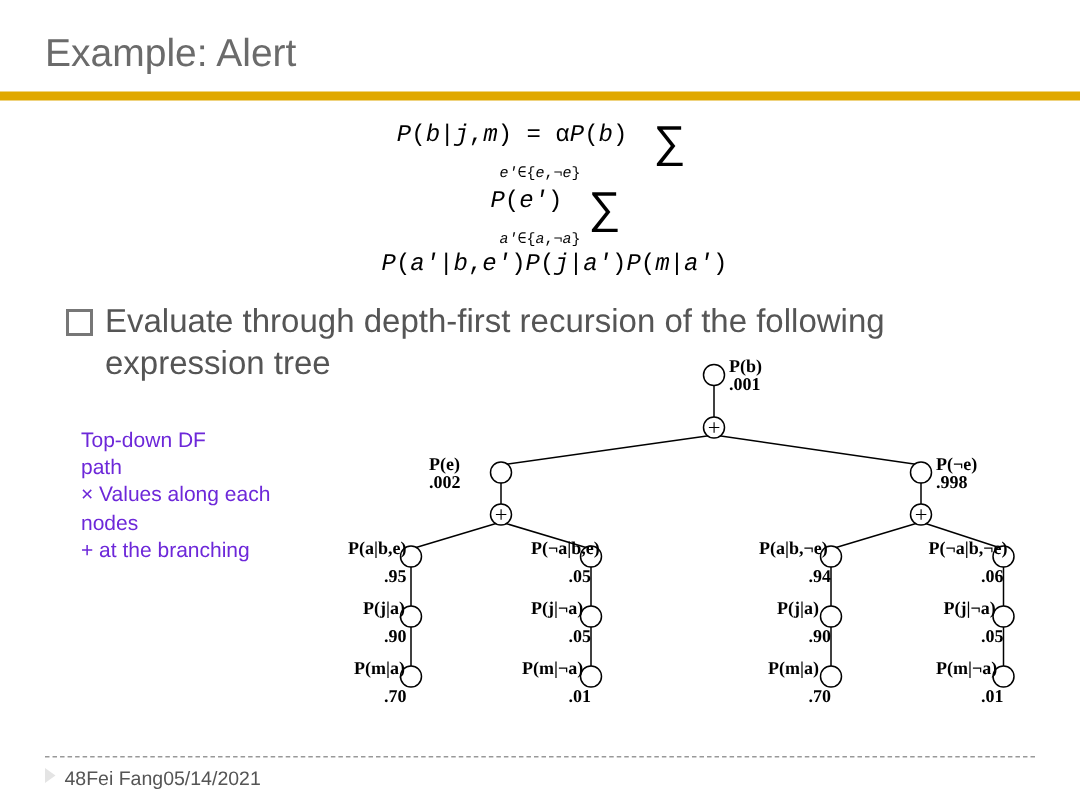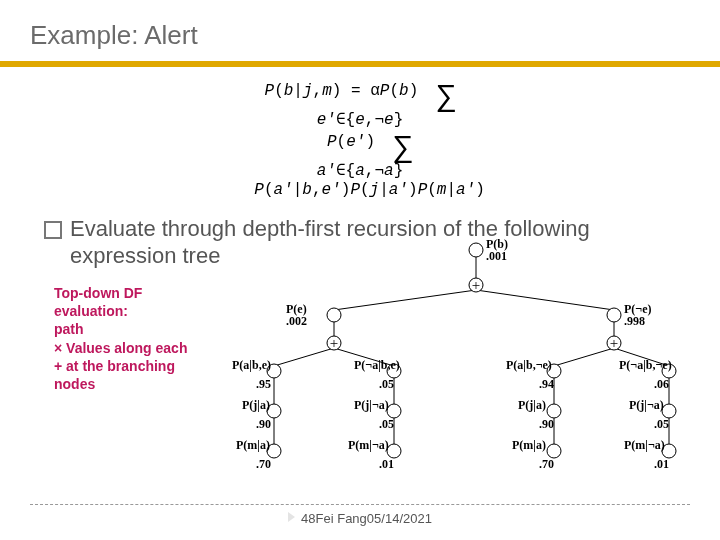--- a/index.html
+++ b/index.html
@@ -1,51 +1,50 @@
 <!DOCTYPE html>
 <html><head>
 <meta charset="utf-8">
 <style>
   html,body{margin:0;padding:0;width:720px;height:540px;background:#fff;font-family:Arial,Helvetica,sans-serif;color:#333;overflow:hidden}
   .slide{position:relative;width:720px;height:540px}
   .title{font-size:26px;color:#6b6b6b;font-weight:400;padding:20px 0 6px 30px}
   .rule{height:6px;background:#e0a800;margin:4px 0 12px 0}
   .formula{width:100%;text-align:center;font-family:Liberation Mono, monospace;font-size:16px;color:#000;line-height:1.2}
   .formula .big{font-size:30px;vertical-align:-10px;display:inline-block}
-  .formula .sub{font-size:16px;display:block;margin-top:-4px}
+  .formula .sub{font-size:10px;display:block;margin-top:-4px}
   .bullet{display:flex;align-items:flex-start;padding:14px 40px 0 44px;font-size:22px;color:#555;line-height:1.25}
   .bullet .box{width:14px;height:14px;border:2px solid #777;margin:6px 8px 0 0;flex:0 0 auto}
-  .topdown{position:absolute;left:54px;top:284px;width:160px;font-size:14px;font-weight:bold;color:#be185d;line-height:1.3}
+  .topdown{position:absolute;left:54px;top:284px;width:160px;font-size:14px;font-weight:normal;color:#6d28d9;line-height:1.3}
   .tree{position:absolute;left:214px;top:238px;width:470px;height:240px}
   .tree svg{width:470px;height:240px}
-  .footer{position:absolute;bottom:14px;left:30px;right:30px;border-top:1px dashed #999;padding-top:6px;display:flex;justify-content:center;font-size:13px;color:#555}
+  .footer{position:absolute;bottom:14px;left:30px;right:30px;border-top:1px dashed #999;padding-top:6px;display:flex;justify-content:flex-start;font-size:13px;color:#555}
   .footer .tri{display:inline-block;width:0;height:0;border-top:5px solid transparent;border-bottom:5px solid transparent;border-left:7px solid #e4e4e4;margin-right:6px;vertical-align:1px}
   text{font-family:'Times New Roman',serif}
 </style>
 </head>
 <body>
 
 <div class="slide">
   <div class="title">Example: Alert</div>
   <div class="rule"></div>
 
   <div class="formula" id="formula"><span><i>P</i>(<i>b</i>|<i>j</i>,<i>m</i>) = α<i>P</i>(<i>b</i>) &nbsp;<span class="big">∑</span><span class="sub"><i>e'</i>∈{<i>e</i>,¬<i>e</i>}</span>&nbsp; <i>P</i>(<i>e'</i>) &nbsp;<span class="big">∑</span><span class="sub"><i>a'</i>∈{<i>a</i>,¬<i>a</i>}</span>&nbsp; <i>P</i>(<i>a'</i>|<i>b</i>,<i>e'</i>)<i>P</i>(<i>j</i>|<i>a'</i>)<i>P</i>(<i>m</i>|<i>a'</i>)</span></div>
 
   <div class="bullet">
     <span class="box"></span>
     <span>Evaluate through depth-first recursion of the following expression tree</span>
   </div>
 
   <div class="topdown">
     <div>Top-down DF</div>
-    <div>evaluation:</div>
     <div>path</div>
     <div>  × Values along each</div>
+    <div>nodes</div>
     <div>  + at the branching</div>
-    <div>nodes</div>
   </div>
 
   <div class="tree">
     <svg viewBox="0 0 470 240">
       <g stroke="#000" stroke-width="1" fill="none">
 
         <line x1="262" y1="18" x2="262" y2="42"></line>
 
         <line x1="262" y1="52" x2="120" y2="72"></line>
         <line x1="262" y1="52" x2="400" y2="72"></line>

